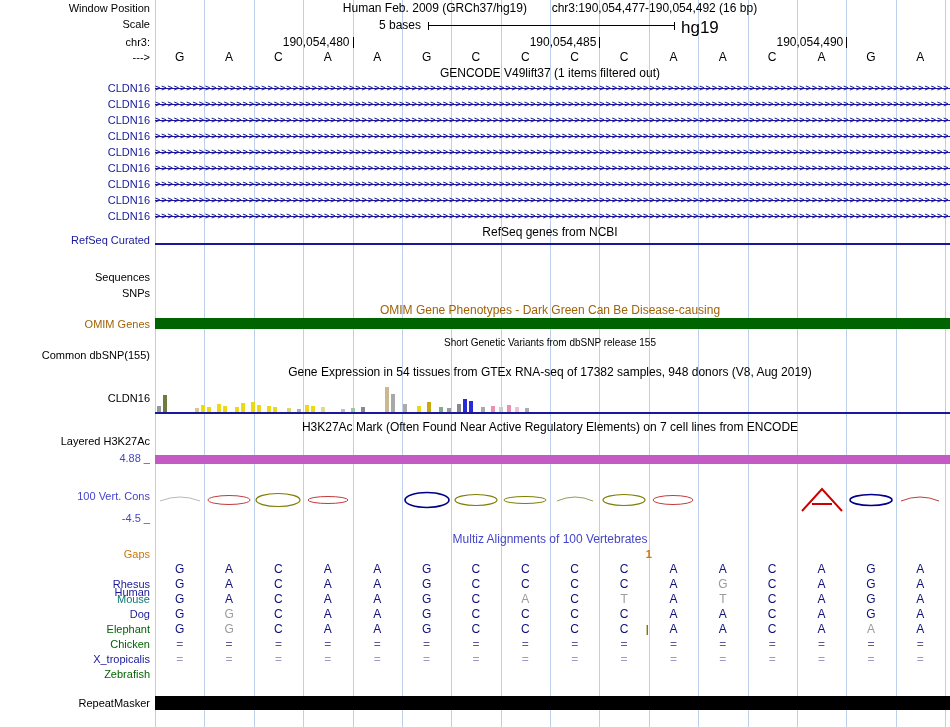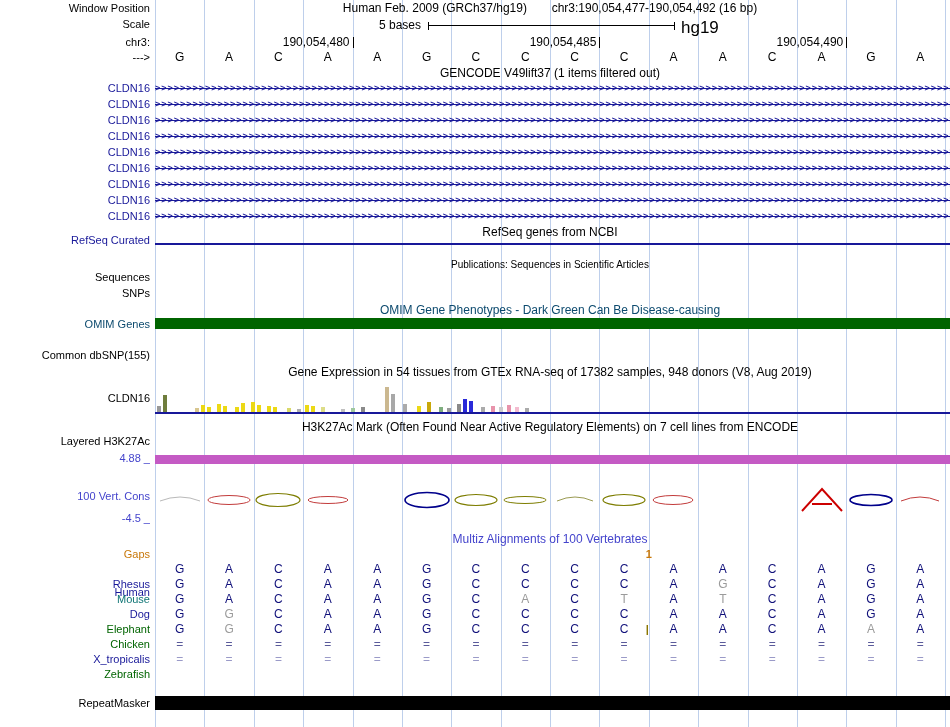--- a/index.html
+++ b/index.html
@@ -3,21 +3,21 @@
 <meta charset="utf-8">
 <style>
   *{box-sizing:border-box}
   body{margin:0;background:#fff}
   #browser{position:relative;width:950px;height:727px;font-family:"Liberation Sans",sans-serif;background:#fff;overflow:hidden;color:#000}
   .layer{position:absolute;inset:0}
   .lbl{position:absolute;left:0;width:150px;text-align:right;font-size:11px;line-height:13px;white-space:nowrap}
   .title{position:absolute;left:155px;width:790px;text-align:center;font-size:12px;line-height:13px;white-space:nowrap}
   .small-title{font-size:10px}
   .navy{color:#181899}
-  .green{color:#0c4a6e}
+  .green{color:#a16207}
   .blue{color:#4444cc}
   .guide{position:absolute;top:0;height:727px;width:1px;background:rgba(125,160,215,.5)}
   .scalebar{position:absolute;height:8px;border-left:1px solid #000;border-right:1px solid #000}
   .scalebar::after{content:"";position:absolute;left:0;right:0;top:3px;height:1px;background:#000}
   .rlabel{position:absolute;font-size:12px;text-align:right;width:118px;white-space:nowrap}
   .tick{position:absolute;width:1px;height:11px;background:#000}
   .base{position:absolute;text-align:center;font-size:12px}
   .generow{position:absolute;left:155px;width:795px;height:16px;overflow:hidden}
   .generow::before{content:"";position:absolute;left:0;right:0;top:8px;height:1px;background:#181899}
   .generow .arrows{position:absolute;top:0;left:0;right:0;height:16px;line-height:16px;font-size:9px;font-weight:bold;letter-spacing:1px;color:#181899;white-space:nowrap}
@@ -132,28 +132,28 @@
       <div class="lbl navy" style="top: 210px;">CLDN16</div>
       <div class="generow" style="top: 208px;">
         <div class="arrows">&gt;&gt;&gt;&gt;&gt;&gt;&gt;&gt;&gt;&gt;&gt;&gt;&gt;&gt;&gt;&gt;&gt;&gt;&gt;&gt;&gt;&gt;&gt;&gt;&gt;&gt;&gt;&gt;&gt;&gt;&gt;&gt;&gt;&gt;&gt;&gt;&gt;&gt;&gt;&gt;&gt;&gt;&gt;&gt;&gt;&gt;&gt;&gt;&gt;&gt;&gt;&gt;&gt;&gt;&gt;&gt;&gt;&gt;&gt;&gt;&gt;&gt;&gt;&gt;&gt;&gt;&gt;&gt;&gt;&gt;&gt;&gt;&gt;&gt;&gt;&gt;&gt;&gt;&gt;&gt;&gt;&gt;&gt;&gt;&gt;&gt;&gt;&gt;&gt;&gt;&gt;&gt;&gt;&gt;&gt;&gt;&gt;&gt;&gt;&gt;&gt;&gt;&gt;&gt;&gt;&gt;&gt;&gt;&gt;&gt;&gt;&gt;&gt;&gt;&gt;&gt;&gt;&gt;&gt;&gt;&gt;&gt;&gt;&gt;&gt;&gt;&gt;&gt;&gt;&gt;</div>
       </div>
     </div>
 
   <div class="title" style="top:226px">RefSeq genes from NCBI</div>
   <div class="lbl navy" style="top:234px">RefSeq Curated</div>
   <div class="hbar" style="top:243px;height:2px;background:#181899"></div>
 
-  <div class="title small-title" style="top:258px">Publications: Sequences in Scientific Articles</div>
   <div class="lbl" style="top:271px">Sequences</div>
   <div class="lbl" style="top:287px">SNPs</div>
 
   <div class="title green" style="top:304px">OMIM Gene Phenotypes - Dark Green Can Be Disease-causing</div>
   <div class="lbl green" style="top:318px">OMIM Genes</div>
   <div class="hbar" style="top:318px;height:11px;background:#006400"></div>
 
+  <div class="title small-title" style="top:336px">Short Genetic Variants from dbSNP release 155</div>
   <div class="lbl" style="top:349px">Common dbSNP(155)</div>
 
   <div class="title" style="top:366px">Gene Expression in 54 tissues from GTEx RNA-seq of 17382 samples, 948 donors (V8, Aug 2019)</div>
   <div class="lbl" style="top:392px">CLDN16</div>
   <div id="gtex-bars">
       <div class="bar" style="left: 2px; height: 6px; background: rgb(153, 153, 153);"></div>
       <div class="bar" style="left: 8px; height: 17px; background: rgb(111, 125, 60);"></div>
       <div class="bar" style="left: 40px; height: 4px; background: rgb(216, 198, 144);"></div>
       <div class="bar" style="left: 46px; height: 7px; background: rgb(236, 217, 21);"></div>
       <div class="bar" style="left: 52px; height: 5px; background: rgb(236, 217, 21);"></div>

